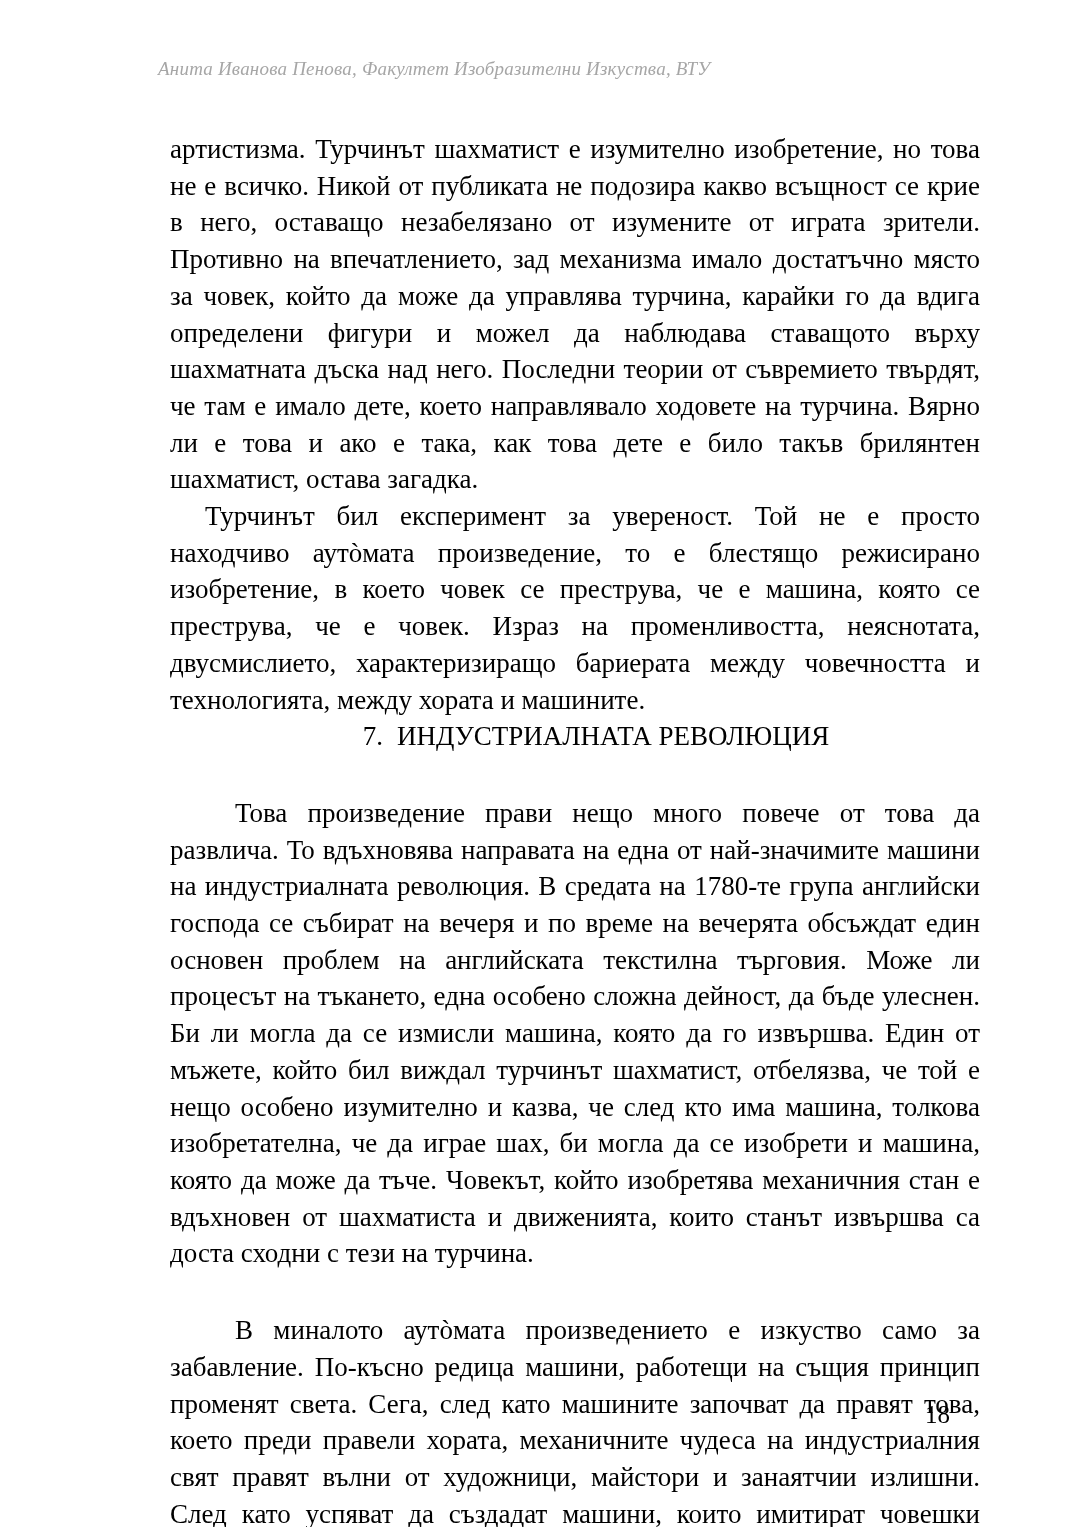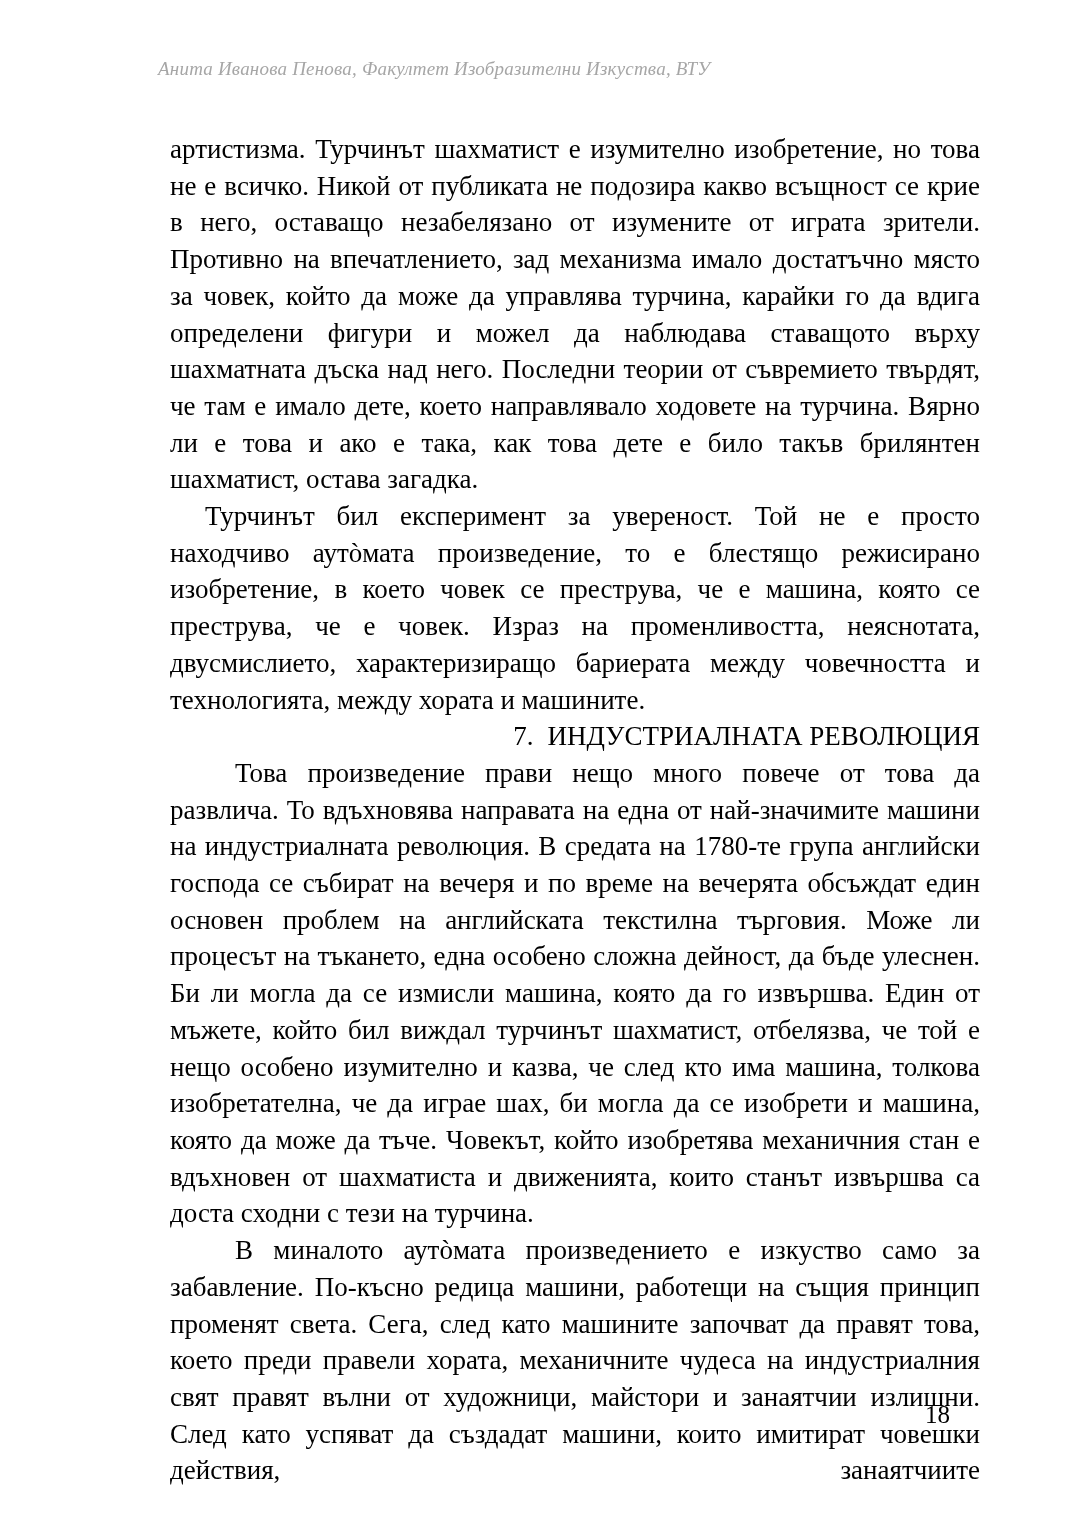--- a/index.html
+++ b/index.html
@@ -39,32 +39,33 @@
   .para {
     margin: 0;
     padding: 0;
   }
   .para.indent-small {
     text-indent: 35px;
     font-family: Liberation Serif, serif;
   }
   .para.indent-large {
     text-indent: 65px;
+    margin-top: 40px;
   }
   .para.justify-last {
     text-align-last: justify;
   }
   .section-heading {
     margin: 0;
     padding: 0;
     margin-left: 42px;
     font-size: 27px;
     font-weight: normal;
     line-height: 36.7px;
-    text-align: right;
+    text-align: center;
   }
   .section-heading .heading-number {
     margin-right: 14px;
   }
   .page-number {
     position: absolute;
     left: 925px;
     top: 1400px;
     font-size: 25px;
     line-height: 30px;

